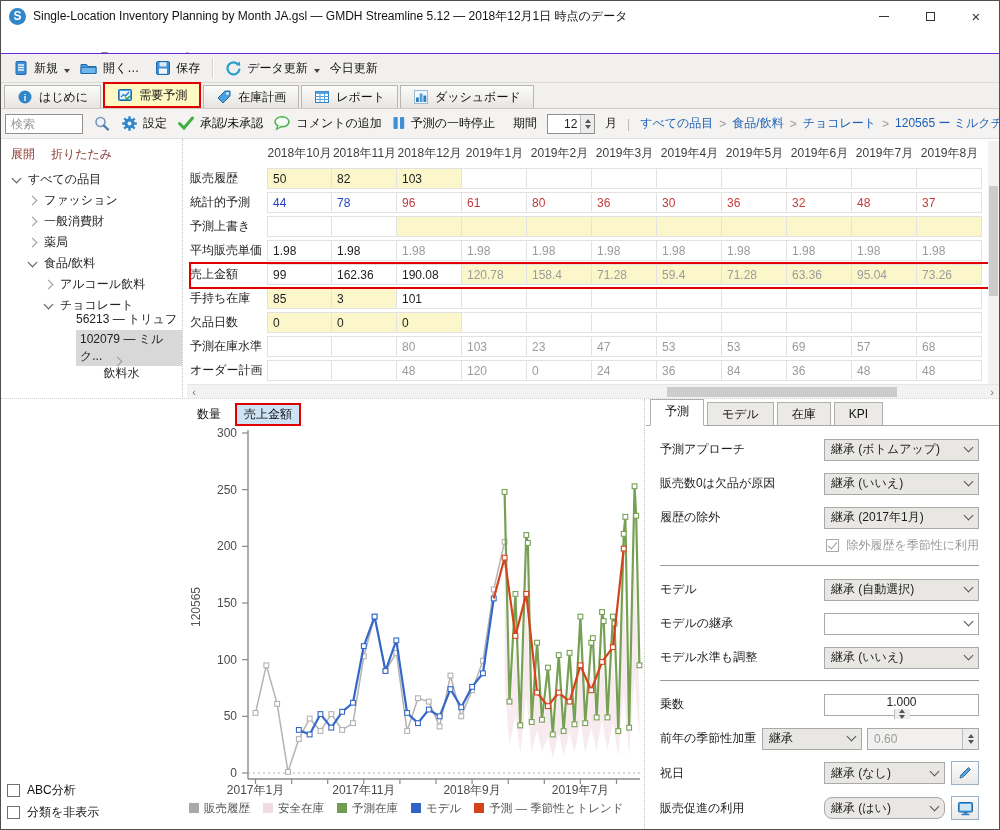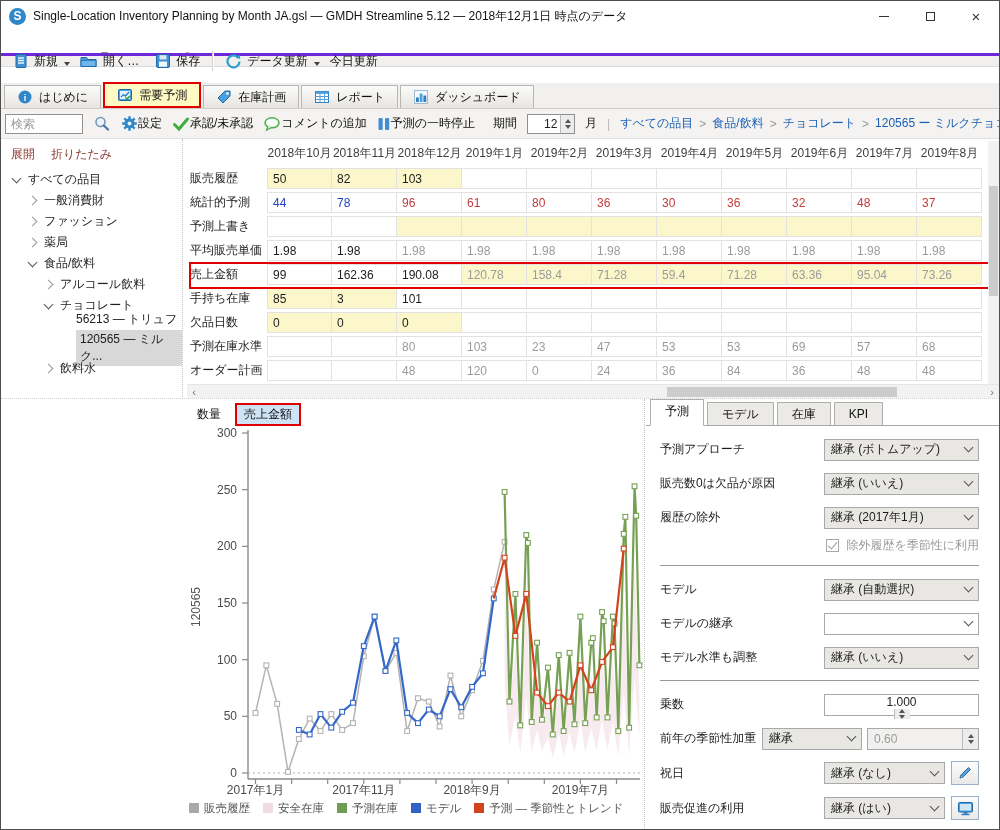--- a/index.html
+++ b/index.html
@@ -11,33 +11,33 @@
   .wtitle{font-size:12px;color:#111;}
   .wbtns{margin-left:auto;display:flex;height:100%;}
   .wbtn{width:46px;display:flex;align-items:center;justify-content:center;color:#333;}
   .glyph-min{width:10px;height:1px;background:#333;}
   .glyph-max{width:9px;height:9px;border:1px solid #333;}
   .glyph-close{font-size:15px;line-height:1;}
   
   .menubar{position:absolute;left:0;top:30px;right:0;height:22px;background:#fff;display:flex;align-items:center;padding-left:6px;margin-top:16px;}
   .menu-item{padding:2px 9px;color:#111;}
   
-  .toolbar{position:absolute;left:0;top:52px;right:0;height:14px;background:#f1f0ee;border-top:3px solid #6d28d9;border-bottom:1px solid #dcdad6;display:flex;align-items:center;padding-left:4px;}
+  .toolbar{position:absolute;left:0;top:52px;right:0;height:30px;background:#f1f0ee;border-top:1px solid #6d28d9;border-bottom:1px solid #dcdad6;display:flex;align-items:center;padding-left:4px;}
   .tbtn{display:flex;align-items:center;gap:5px;padding:3px 8px;color:#111;}
   .tsep{width:1px;height:20px;background:#d4d2ce;margin:0 4px;box-shadow:1px 0 0 #fff;}
   .darr{width:0;height:0;border-left:3.5px solid transparent;border-right:3.5px solid transparent;border-top:4px solid #444;margin:6px 2px 0 -2px;align-self:center;}
   
   .tabbar{position:absolute;left:0;top:82px;right:0;height:26px;background:#f1f0ee;border-bottom:1px solid #cfcdc9;display:flex;align-items:flex-end;padding-left:3px;}
   .mtab{display:flex;align-items:center;gap:6px;height:23px;padding:0 12px;border:1px solid #b8b6b2;border-bottom:none;background:linear-gradient(#fbfbfa,#e7e5e1);margin-right:2px;color:#111;}
   .mtab.active{background:#fef9c3;height:26px;border:2px solid #e00000;font-weight:normal;}
   
   .filterbar{position:absolute;left:0;top:108px;right:0;height:30px;background:#f4f3f1;border-bottom:1px solid #e3e1de;display:flex;align-items:center;padding-left:4px;gap:10px;white-space:nowrap;}
   .searchbox{width:78px;height:20px;border:1px solid #8f8f8f;background:#fff;padding:2px 5px;font-size:12px;}
   .searchbox::placeholder{color:#9a9a9a;}
-  .fitem{display:flex;align-items:center;color:#111;}
+  .fitem{display:flex;align-items:flex-start;gap:5px;color:#111;}
   .spinbox{display:flex;border:1px solid #8f8f8f;background:#fff;height:20px;}
   .spinval{width:32px;padding:2px 16px;}
   .spinarrows{width:14px;border-left:1px solid #bbb;background:#ececea;display:flex;flex-direction:column;align-items:center;justify-content:center;gap:2px;}
   .tri-up{width:0;height:0;border-left:3px solid transparent;border-right:3px solid transparent;border-bottom:4px solid #555;}
   .tri-dn{width:0;height:0;border-left:3px solid transparent;border-right:3px solid transparent;border-top:4px solid #555;}
   .crumbs{color:#9a9a9a;display:flex;gap:6px;align-items:center;overflow:hidden;}
   .crumb{color:#1a5fb4;}
   
   .treepanel{position:absolute;left:0;top:138px;width:182px;bottom:0;border-right:1px dotted #c4c4c4;background:#fff;}
   .treelinks{display:flex;gap:16px;padding:7px 0 6px 10px;color:#8b3a32;}
@@ -295,25 +295,25 @@
       <span>展開</span>
       <span>折りたたみ</span>
     </div>
     <div id="tree">
         <div class="trow" style="padding-left: 12px;">
           <span class="chev open"></span>
           <span class="tlabel">すべての品目</span>
         </div>
         <div class="trow" style="padding-left: 28px;">
           <span class="chev"></span>
-          <span class="tlabel">一般消費財</span>
+          <span class="tlabel">ファッション</span>
         </div>
         <div class="trow" style="padding-left: 28px;">
           <span class="chev"></span>
-          <span class="tlabel">ファッション</span>
+          <span class="tlabel">一般消費財</span>
         </div>
         <div class="trow" style="padding-left: 28px;">
           <span class="chev"></span>
           <span class="tlabel">薬局</span>
         </div>
         <div class="trow" style="padding-left: 28px;">
           <span class="chev open"></span>
           <span class="tlabel">食品/飲料</span>
         </div>
         <div class="trow" style="padding-left: 44px;">
@@ -323,23 +323,23 @@
         <div class="trow" style="padding-left: 44px;">
           <span class="chev open"></span>
           <span class="tlabel">チョコレート</span>
         </div>
         <div class="trow" style="padding-left: 60px;">
           <span class="chev none"></span>
           <span class="tlabel">56213 — トリュフ ...</span>
         </div>
         <div class="trow" style="padding-left: 60px;">
           <span class="chev none"></span>
-          <span class="tlabel selected">120565 — ミルク...</span>
-        </div>
-        <div class="trow" style="padding-left: 44px;">
+          <span class="tlabel selected">102079 — ミルク...</span>
+        </div>
+        <div class="trow" style="padding-left: 60px; flex-direction: column;">
           <span class="chev"></span>
           <span class="tlabel">飲料水</span>
         </div>
       </div>
   </div>
 
   <div class="tablearea" id="tablearea">
       <div class="tgrid">
         <div class="thead"></div>
         <div class="thead">2018年10月</div>
@@ -624,20 +624,30 @@
           <rect x="426.49" y="222.79999999999998" width="4.8" height="4.8" fill="#fff" stroke="#d5431d" stroke-width="1.1"></rect>
           <rect x="437.32000000000005" y="124.19999999999999" width="4.8" height="4.8" fill="#fff" stroke="#d5431d" stroke-width="1.1"></rect>
         </svg>
       <div class="legend" id="legend">
           <span><span class="lsq" style="background: rgb(169, 169, 169);"></span><span>販売履歴</span></span>
           <span><span class="lsq" style="background: rgb(240, 218, 227);"></span><span>安全在庫</span></span>
           <span><span class="lsq" style="background: rgb(111, 156, 78);"></span><span>予測在庫</span></span>
           <span><span class="lsq" style="background: rgb(46, 98, 196);"></span><span>モデル</span></span>
           <span><span class="lsq" style="background: rgb(213, 67, 29);"></span><span>予測 — 季節性とトレンド</span></span>
         </div>
+      <div class="fcheck" id="fcheck">
+          <div class="cbrow">
+            <span class="cb"></span>
+            <span>ABC分析</span>
+          </div>
+          <div class="cbrow">
+            <span class="cb"></span>
+            <span>分類を非表示</span>
+          </div>
+        </div>
     </div>
     <div class="rpanel">
       <div class="rtabs" id="rtabs">
           <div class="rtab active">予測</div>
           <div class="rtab">モデル</div>
           <div class="rtab">在庫</div>
           <div class="rtab">KPI</div>
         </div>
       <div class="fields" id="fields">
           <div class="frow">
@@ -722,21 +732,21 @@
               <span>
                 <svg width="16" height="16">
                   <path d="M3 13 L4.2 9.8 L11.5 2.5 L13.5 4.5 L6.2 11.8 Z" fill="#5aa0dc" stroke="#2a6aa8"></path>
                   <path d="M3 13 L4.2 9.8 L6.2 11.8 Z" fill="#e8c87a" stroke="#2a6aa8" stroke-width=".8"></path>
                 </svg>
               </span>
             </div>
           </div>
           <div class="frow">
             <span class="flabel">販売促進の利用</span>
-            <div class="sel" style="width: 121px;">
+            <div class="sel" style="width: 121px; border-radius: 8px;">
               <span>継承 (はい)</span>
               <span class="sarr"></span>
             </div>
             <div class="minibtn">
               <span>
                 <svg width="17" height="15">
                   <rect x="1.5" y="1.5" width="14" height="9.5" rx="1" fill="#4da0e0" stroke="#1f6aa8"></rect>
                   <rect x="3" y="3" width="11" height="6.5" fill="#cfe6f7"></rect>
                   <rect x="6.5" y="11" width="4" height="1.8" fill="#2f7ec0"></rect>
                   <rect x="4.5" y="12.8" width="8" height="1.4" fill="#2f7ec0"></rect>

